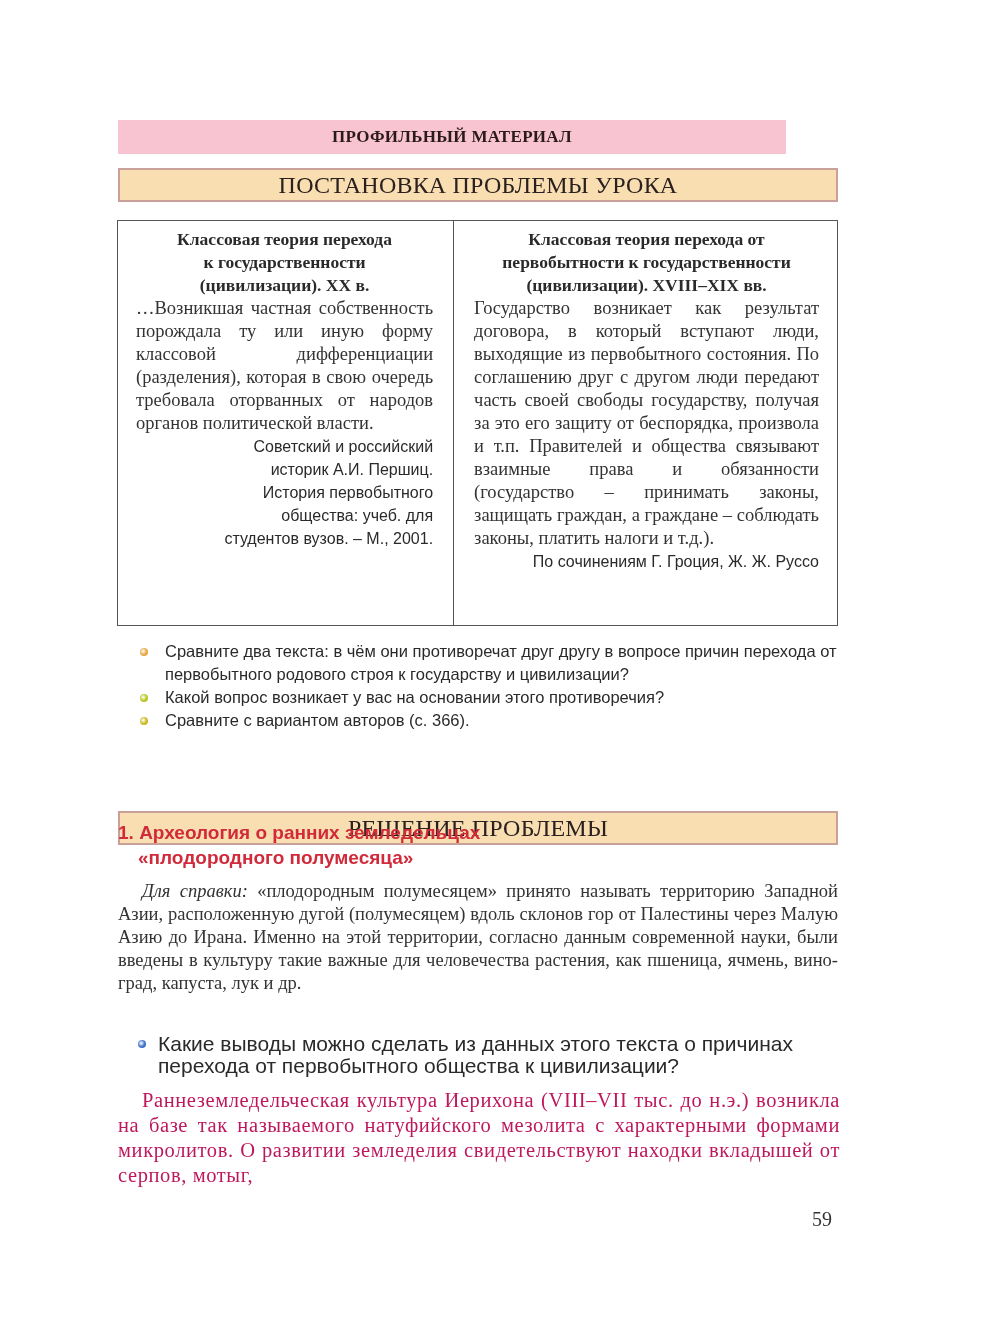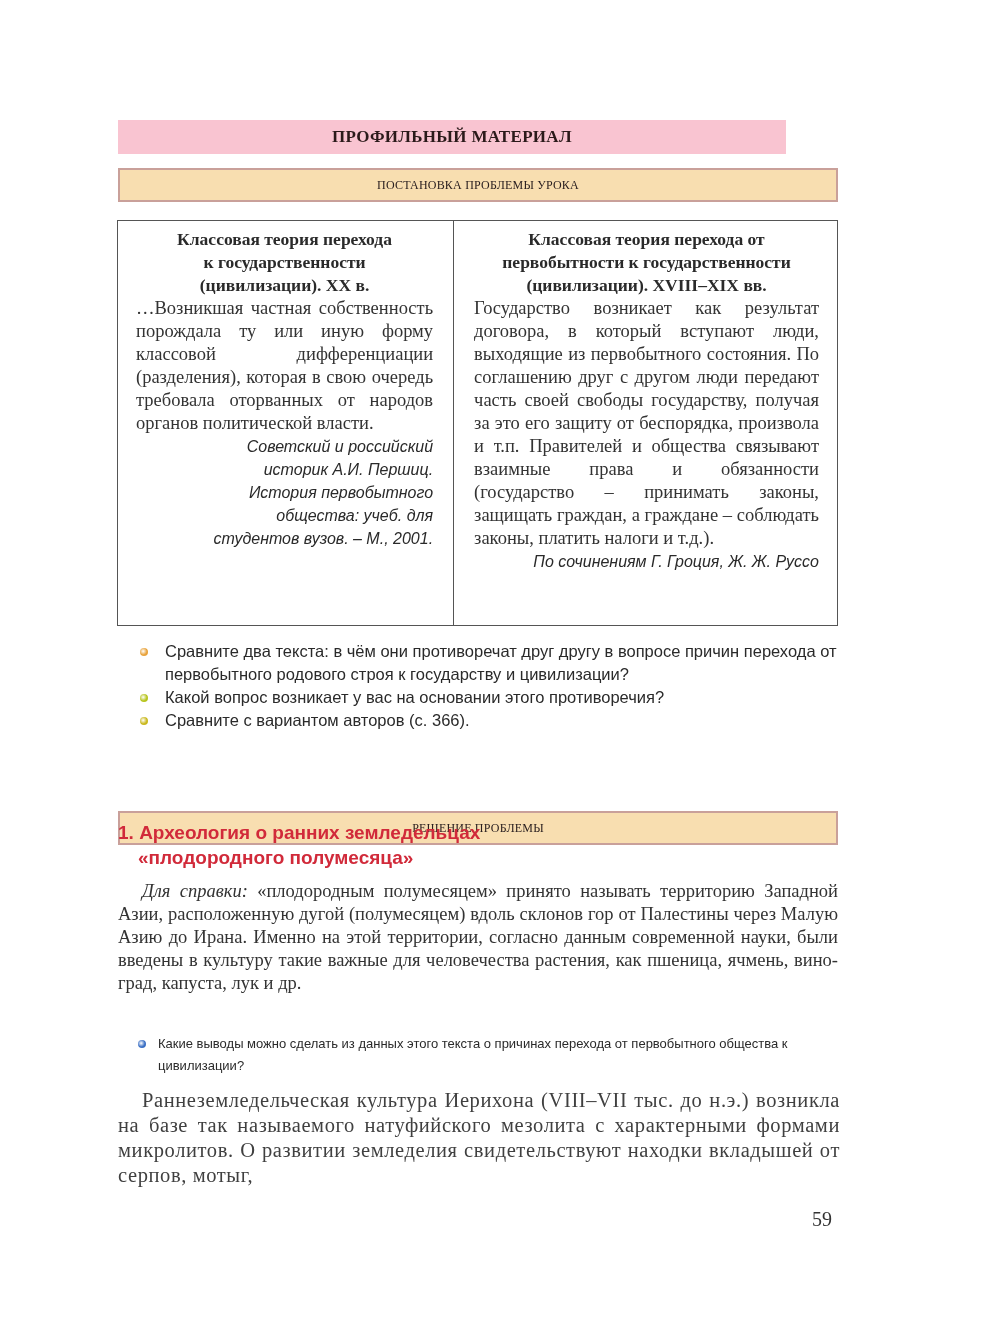--- a/index.html
+++ b/index.html
@@ -7,59 +7,59 @@
          font-family: "DejaVu Serif", serif; color: #2a2a2a; }
 
   .banner-pink { position: absolute; left: 118px; top: 120px; width: 668px; height: 34px;
                  background: #f9c4d1; display: flex; align-items: center; justify-content: center; }
   .banner-pink span { font-family: "Liberation Serif", serif; font-weight: bold; font-size: 17px;
                       letter-spacing: 0.3px; color: #2b1a1a; }
 
   .banner-tan { position: absolute; left: 118px; height: 30px; width: 716px;
                 background: #f8deb0; border: 2px solid #c9a09a;
                 display: flex; align-items: center; justify-content: center; }
-  .banner-tan span { font-family: "Liberation Serif", serif; font-size: 12px; color: #2b2020; letter-spacing: 0.2px; }
+  .banner-tan span { font-family: "Liberation Serif", serif; font-size: 24px; color: #2b2020; letter-spacing: 0.2px; }
   #b1 { top: 168px; }
   #b2 { top: 775px; margin-top: 36px; }
 
   .table { position: absolute; left: 117px; top: 220px; width: 721px; height: 406px;
            border: 1.5px solid #555; display: flex; box-sizing: border-box; }
   .col { box-sizing: border-box; padding: 7px 20px 0 18px; }
   .col.left { width: 337px; border-right: 1.5px solid #555; }
   .col.right { width: 384px; padding-left: 20px; padding-right: 18px; }
   .col-title { font-family: "Liberation Serif", serif; font-weight: bold; font-size: 17.5px;
                line-height: 23px; text-align: center; color: #2a2a2a; }
   .col-body { font-family: "Liberation Serif", serif; font-size: 18.5px; line-height: 23px;
               text-align: justify; color: #333; hyphens: manual; }
-  .col-source { font-family: "Liberation Sans", sans-serif; font-style: italic; font-size: 16px;
+  .col-source { font-family: "Liberation Sans", sans-serif; font-size: 16px;
                 line-height: 23px; text-align: right; color: #2a2a2a; }
 
   .qlist { position: absolute; left: 140px; top: 640px; width: 700px; margin: 0; padding: 0; list-style: none; }
   .qlist li { position: relative; padding-left: 25px; font-family: "Liberation Sans", sans-serif;
               font-size: 16.5px; line-height: 23px; color: #2a2a2a; }
   .bullet { position: absolute; left: 0; top: 8px; width: 8px; height: 8px; border-radius: 50%; }
 
   .section-title { position: absolute; left: 118px; top: 820px; width: 700px;
                    font-family: "Liberation Sans", sans-serif; font-weight: bold; font-size: 19px;
                    line-height: 25px; color: #d12a3a; }
   .section-title .num { color: #d12a3a; }
   .section-title .line2 { padding-left: 20px; display: block; }
 
   .ref { position: absolute; left: 118px; top: 880px; width: 720px;
          font-family: "Liberation Serif", serif; font-size: 18.5px; line-height: 23px;
          text-align: justify; color: #333; text-indent: 24px; }
   .ref em { font-style: italic; }
 
   .q2 { position: absolute; left: 138px; top: 1033px; width: 705px; padding-left: 20px;
-        font-family: "Liberation Sans", sans-serif; font-size: 13px; line-height: 22px; color: #2a2a2a; }
+        font-family: "Liberation Sans", sans-serif; font-size: 21px; line-height: 22px; color: #2a2a2a; }
   .q2 .bullet { top: 7px; }
 
   .body { position: absolute; left: 118px; top: 1088px; width: 722px;
           font-family: "Liberation Serif", serif; font-size: 20.5px; line-height: 25px;
-          text-align: justify; color: #404040; text-indent: 24px; letter-spacing: 0.6px; }
+          text-align: justify; color: #be185d; text-indent: 24px; letter-spacing: 0.6px; }
 
   .page-num { position: absolute; left: 812px; top: 1208px; font-family: "Liberation Serif", serif;
               font-size: 20px; color: #333; }
 </style>
 </head>
 <body>
 
 <div class="banner-pink">
   <span>ПРОФИЛЬНЫЙ МАТЕРИАЛ</span>
 </div>

